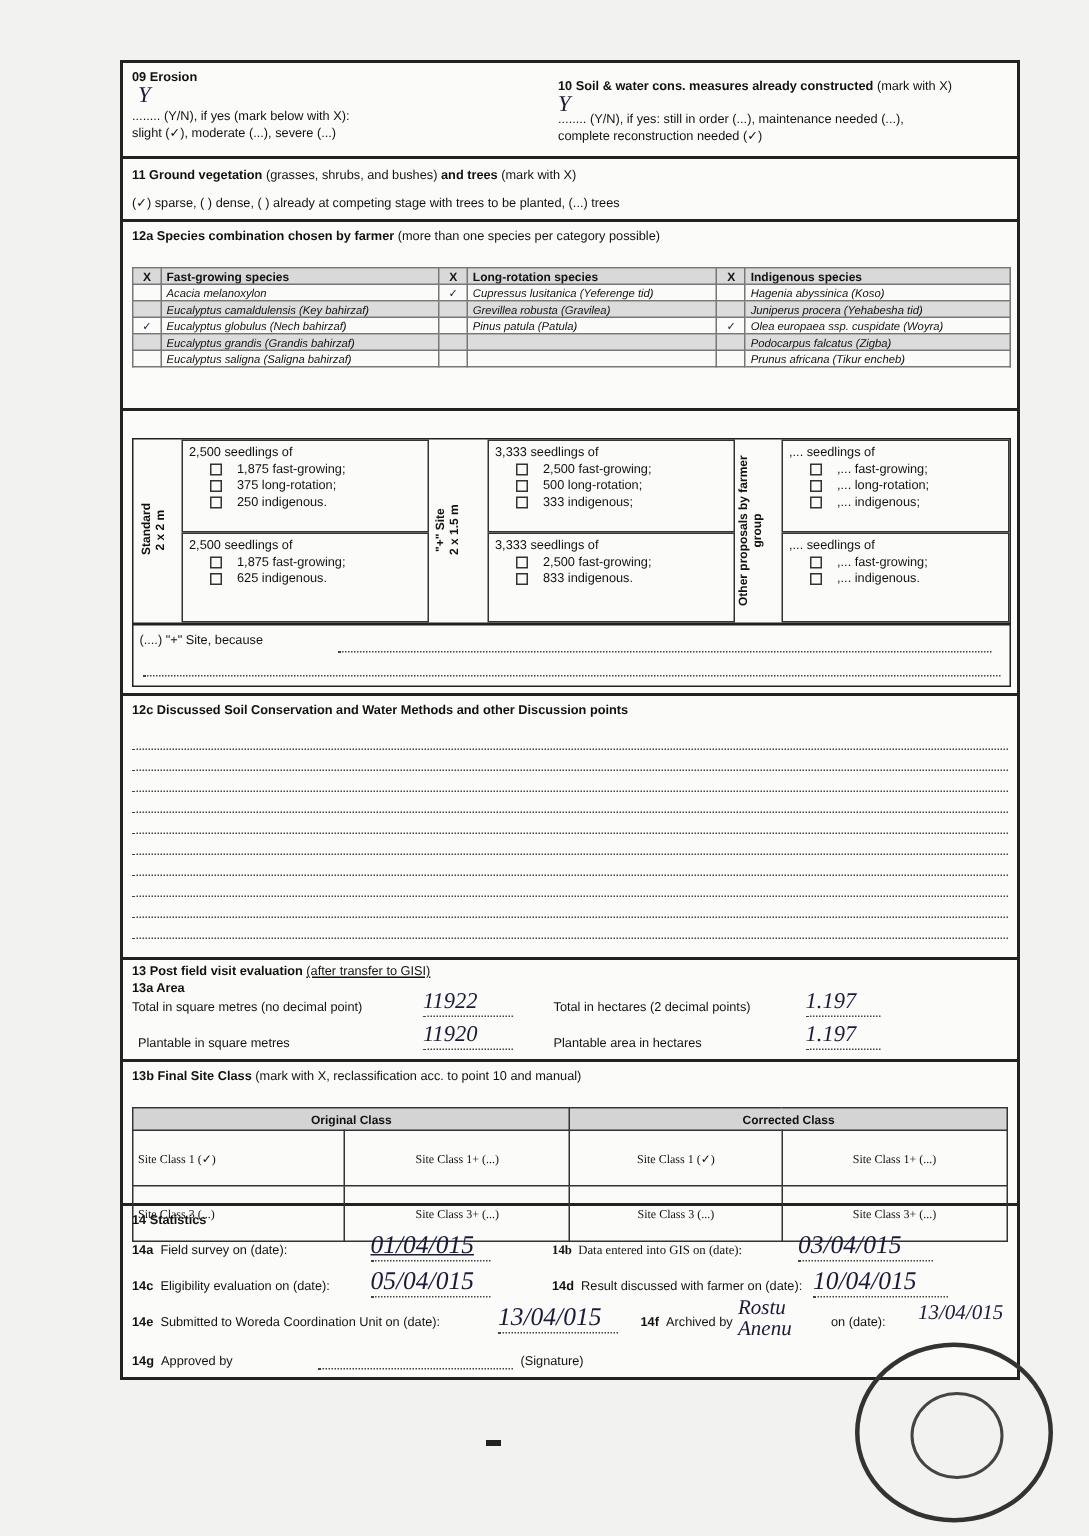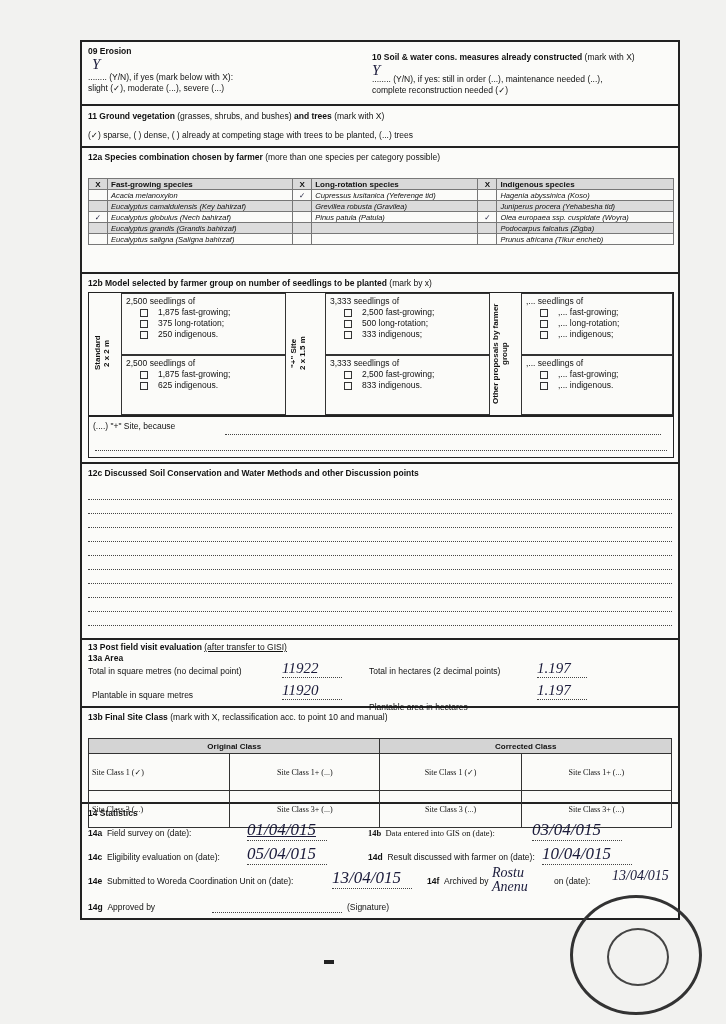--- a/index.html
+++ b/index.html
@@ -108,24 +108,20 @@
         <td class="xc"></td>
             <td></td>
         <td class="xc"></td>
             <td>Prunus africana (Tikur encheb)</td>
       </tr>
     </tbody>
       </table>
   </div>
 
   <div class="sec" style="top:232px;height:190px;">
-    <div class="abs t" style="left:6px;top:4px;">
-      <span class="b">12b Model selected by farmer group on number of seedlings to be planted</span>
-      <span>(mark by x)</span>
-    </div>
     <div class="mdl">
       <div class="vert" style="left:4px;top:10px;height:100px;width:26px;">
         <span>Standard</span><br><span>2 x 2 m</span>
       </div>
       <div class="cell" style="left:32px;top:0;width:165px;height:62px;">
         <div>2,500 seedlings of</div>
         <div><span class="cb"></span><span>1,875 fast-growing;</span></div>
         <div><span class="cb"></span><span>375 long-rotation;</span></div>
         <div><span class="cb"></span><span>250 indigenous.</span></div>
       </div>
@@ -189,21 +185,21 @@
       <span class="b">13 Post field visit evaluation</span>
       <span style="text-decoration:underline;">(after transfer to GISI)</span>
     </div>
     <div class="abs t b" style="left:6px;top:13px;">13a Area</div>
     <div class="abs t" style="left:6px;top:26px;">Total in square metres (no decimal point)</div>
     <div class="abs hand" style="left:200px;top:20px;border-bottom:1px dotted #444;width:60px;">11922</div>
     <div class="abs t" style="left:10px;top:50px;">Plantable in square metres</div>
     <div class="abs hand" style="left:200px;top:42px;border-bottom:1px dotted #444;width:60px;">11920</div>
     <div class="abs t" style="left:287px;top:26px;">Total in hectares (2 decimal points)</div>
     <div class="abs hand" style="left:455px;top:20px;border-bottom:1px dotted #444;width:50px;">1.197</div>
-    <div class="abs t" style="left:287px;top:50px;margin-top:12px;">Plantable area in hectares</div>
+    <div class="abs t" style="left:287px;top:50px;">Plantable area in hectares</div>
     <div class="abs hand" style="left:455px;top:42px;border-bottom:1px dotted #444;width:50px;">1.197</div>
   </div>
 
   <div class="sec" style="top:666px;height:96px;">
     <div class="abs t" style="left:6px;top:4px;">
       <span class="b">13b Final Site Class</span>
       <span>(mark with X, reclassification acc. to point 10 and manual)</span>
     </div>
     <table class="sc abs" style="left:6px;top:30px;width:584px;">
       <tbody>

